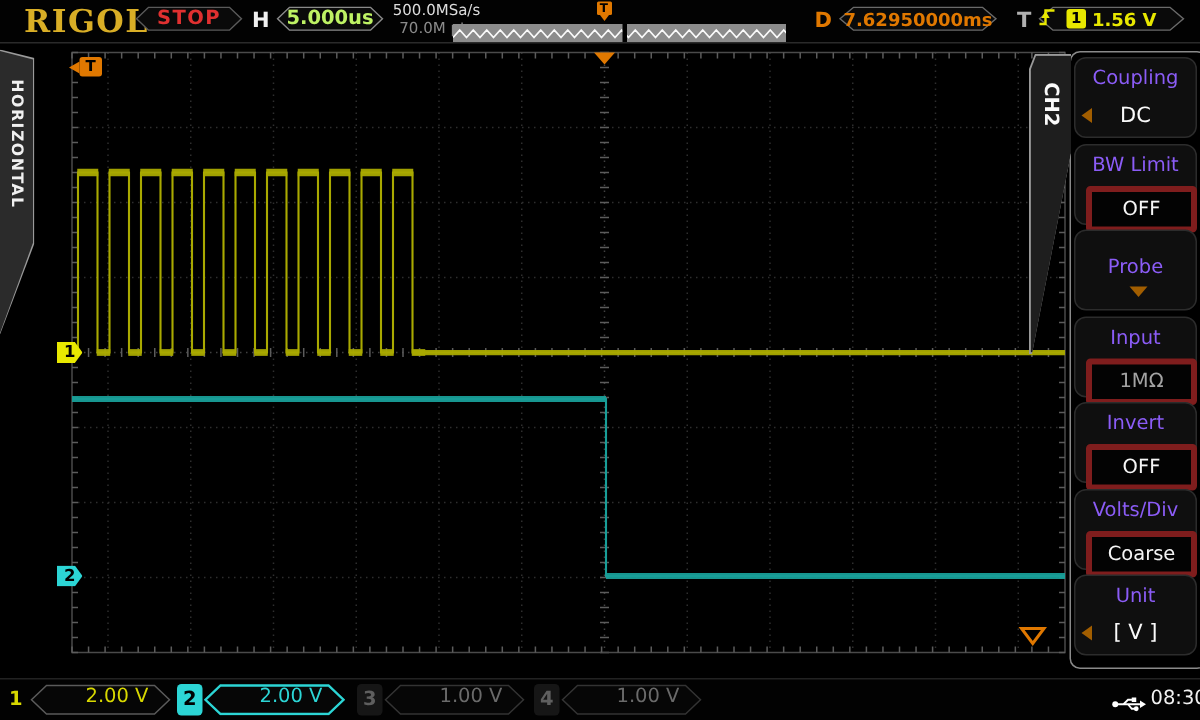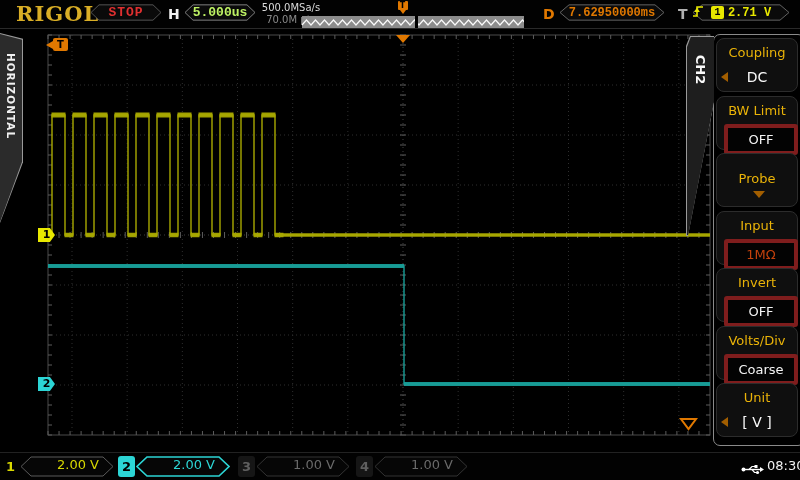--- a/index.html
+++ b/index.html
@@ -3,21 +3,21 @@
 <meta charset="utf-8">
 <style>
   html,body{margin:0;padding:0;background:#000;}
   .screen{position:relative;width:800px;height:480px;background:#000;overflow:hidden;
     font-family:"DejaVu Sans","Liberation Sans",sans-serif;color:#e8e8e8;}
   .abs{position:absolute;}
   
   .topbar{position:absolute;left:0;top:0;width:800px;height:28px;background:#020202;border-bottom:1px solid #2a2a2a;}
   .logo{position:absolute;left:16px;top:1px;font-family:"DejaVu Serif","Liberation Serif",serif;
     font-weight:bold;font-size:21px;letter-spacing:1px;color:#d9ae26;}
-  .hex{position:absolute;top:4px;height:17px;font-family:Liberation Mono, monospace;}
+  .hex{position:absolute;top:4px;height:17px;}
   .hex svg{position:absolute;left:0;top:0;width:100%;height:100%;}
   .hex .hx{position:relative;display:flex;align-items:center;justify-content:center;width:100%;height:100%;gap:4px;}
   .stoptxt{color:#e03030;font-weight:bold;font-size:13px;letter-spacing:1px;}
   .tbtxt{color:#bef264;font-weight:bold;font-size:13px;}
   .dlytxt{color:#e07800;font-size:12px;font-weight:bold;}
   .trigtxt{color:#e8e800;font-size:12px;font-weight:bold;}
   .toplabel{position:absolute;top:6px;font-size:14px;font-weight:bold;color:#f0f0f0;}
   .srate{position:absolute;left:258px;top:2px;width:66px;text-align:center;line-height:12px;}
   .srate .l1{font-size:10px;color:#dcdcdc;}
   .srate .l2{font-size:10px;color:#8a8a8a;}
@@ -49,25 +49,25 @@
   
   .pframe{position:absolute;left:713px;top:34px;width:90px;height:410px;border:1px solid #8a8a8a;border-radius:7px;}
   .ch2tab{position:absolute;left:686px;top:36px;width:28px;height:200px;
      clip-path:polygon(14% 0,100% 0,100% 33%,7% 100%,0 100%,0 5%);background:#9a9a9a;}
   .ch2tab .inner{position:absolute;left:1px;top:1px;width:27px;height:198px;
      clip-path:polygon(14% 0,100% 0,100% 33%,7% 100%,0 100%,0 5%);background:#1e1e1e;}
   .ch2tab span{position:absolute;left:-16px;top:26px;width:60px;display:block;transform:rotate(90deg);
      font-size:13px;font-weight:bold;color:#fafafa;text-align:center;white-space:nowrap;}
   .mitem{position:absolute;left:716px;width:82px;height:54px;background:#0f0f0f;border:1px solid #2c2c2c;
      border-radius:8px;box-sizing:border-box;}
-  .mlabel{position:absolute;left:0;top:6px;width:100%;text-align:center;font-size:13px;color:#eab308;}
+  .mlabel{position:absolute;left:0;top:6px;width:100%;text-align:center;font-size:13px;color:#8b5cf6;}
   .mvplain{position:absolute;left:0;top:30px;width:100%;text-align:center;font-size:14px;color:#fafafa;}
   .mvbox{position:absolute;left:7px;top:27px;width:66px;height:23px;background:#030303;border:4px solid #7f1d1d;
      border-radius:3px;text-align:center;line-height:23px;font-size:13px;color:#f5f5f5;}
-  .mvbox.dim{color:#c2410c;}
+  .mvbox.dim{color:#a3a3a3;}
   .arrL{position:absolute;left:4px;top:33px;width:0;height:0;border-top:5px solid transparent;
      border-bottom:5px solid transparent;border-right:7px solid #a25e00;}
   .arrD{position:absolute;left:36px;top:37px;width:0;height:0;border-left:6px solid transparent;
      border-right:6px solid transparent;border-top:7px solid #a25e00;}
   .mlabel.mid{top:17px;}
   
   .bottombar{position:absolute;left:0;top:452px;width:800px;height:28px;background:#020202;border-top:1px solid #222;}
   .chgroup{position:absolute;top:3px;height:21px;}
   .chnum{position:absolute;left:0;top:0;width:17px;height:21px;font-size:13px;font-weight:bold;
      text-align:center;line-height:21px;border-radius:3px;}
@@ -496,21 +496,21 @@
     <div class="hex" style="left:692px;width:98px;">
       <svg viewBox="0 0 98 20" preserveAspectRatio="none">
           <path d="M10 1 H88 L97 10 L88 19 H10 L1 10 Z" fill="#0a0a0a" stroke="#6a6a6a"></path>
         </svg>
       <div class="hx">
         <svg width="12" height="14">
           <polyline points="1,12 5,12 5,3 11,3" fill="none" stroke="#e8e800" stroke-width="1.6"></polyline>
           <polygon points="2.2,8 7.8,8 5,3.4" fill="#e8e800"></polygon>
         </svg>
         <span class="trgsq">1</span>
-        <span class="trigtxt">2.71 V</span>
+        <span class="trigtxt">1.56 V</span>
       </div>
     </div>
   </div>
 
   <div class="htab">
     <div class="inner"></div>
     <span>HORIZONTAL</span>
   </div>
 
   <div class="tmark">

